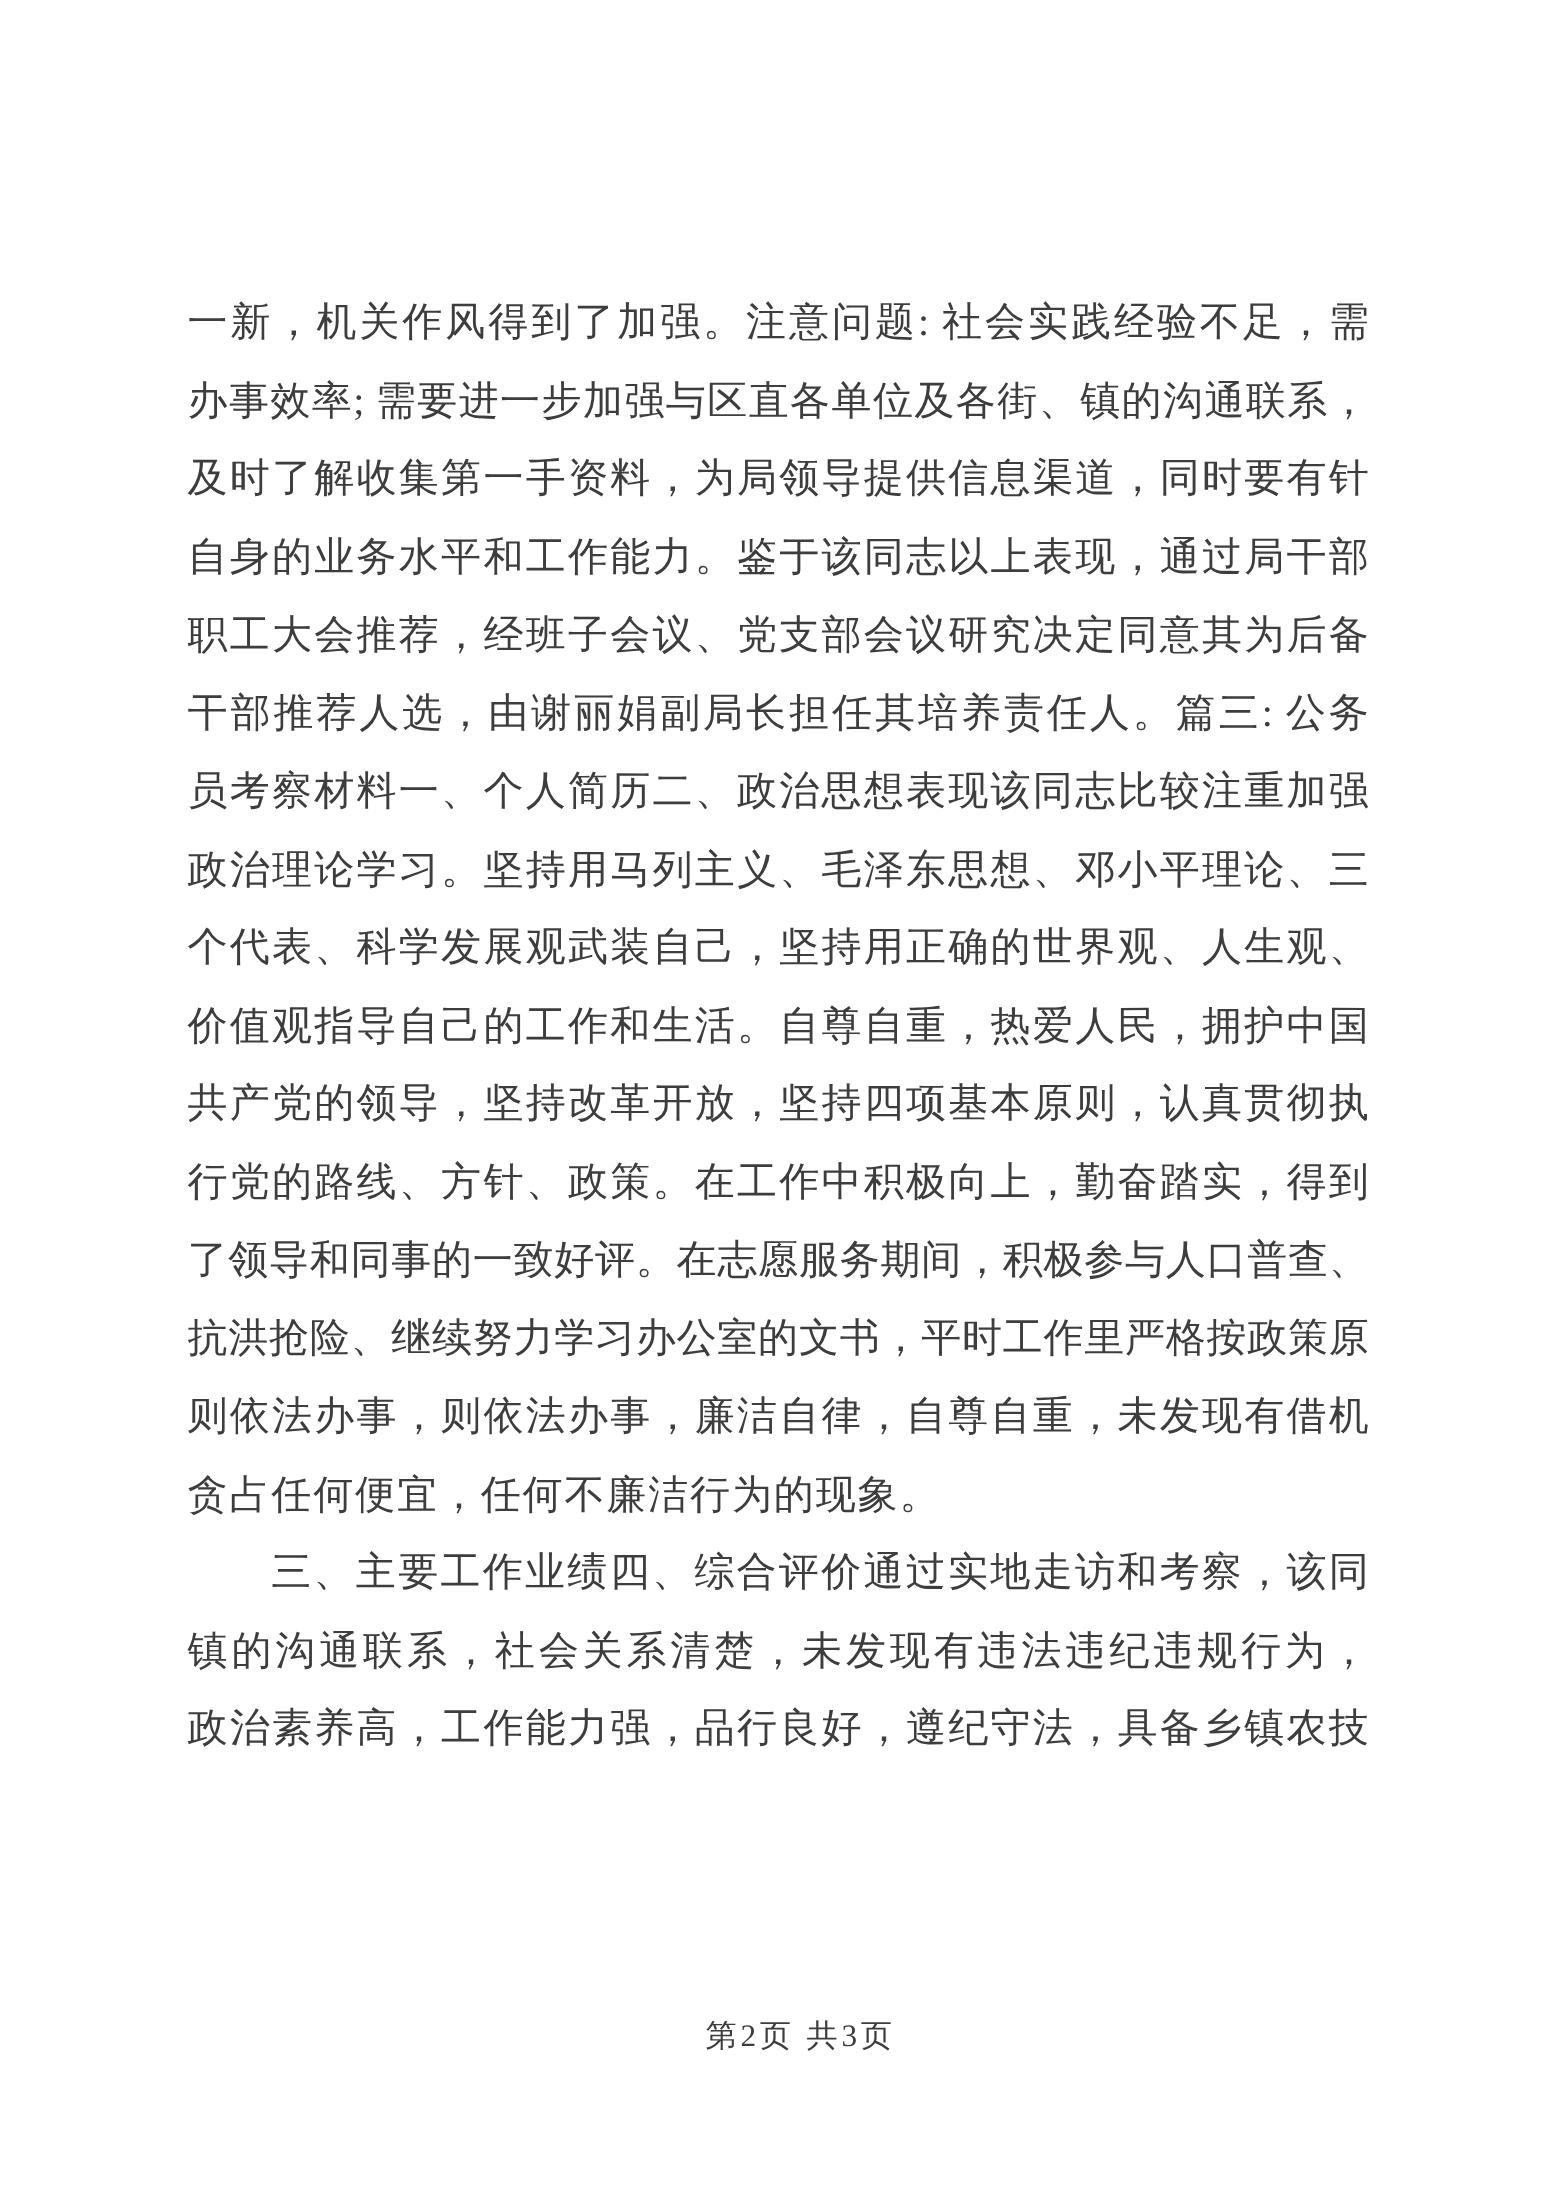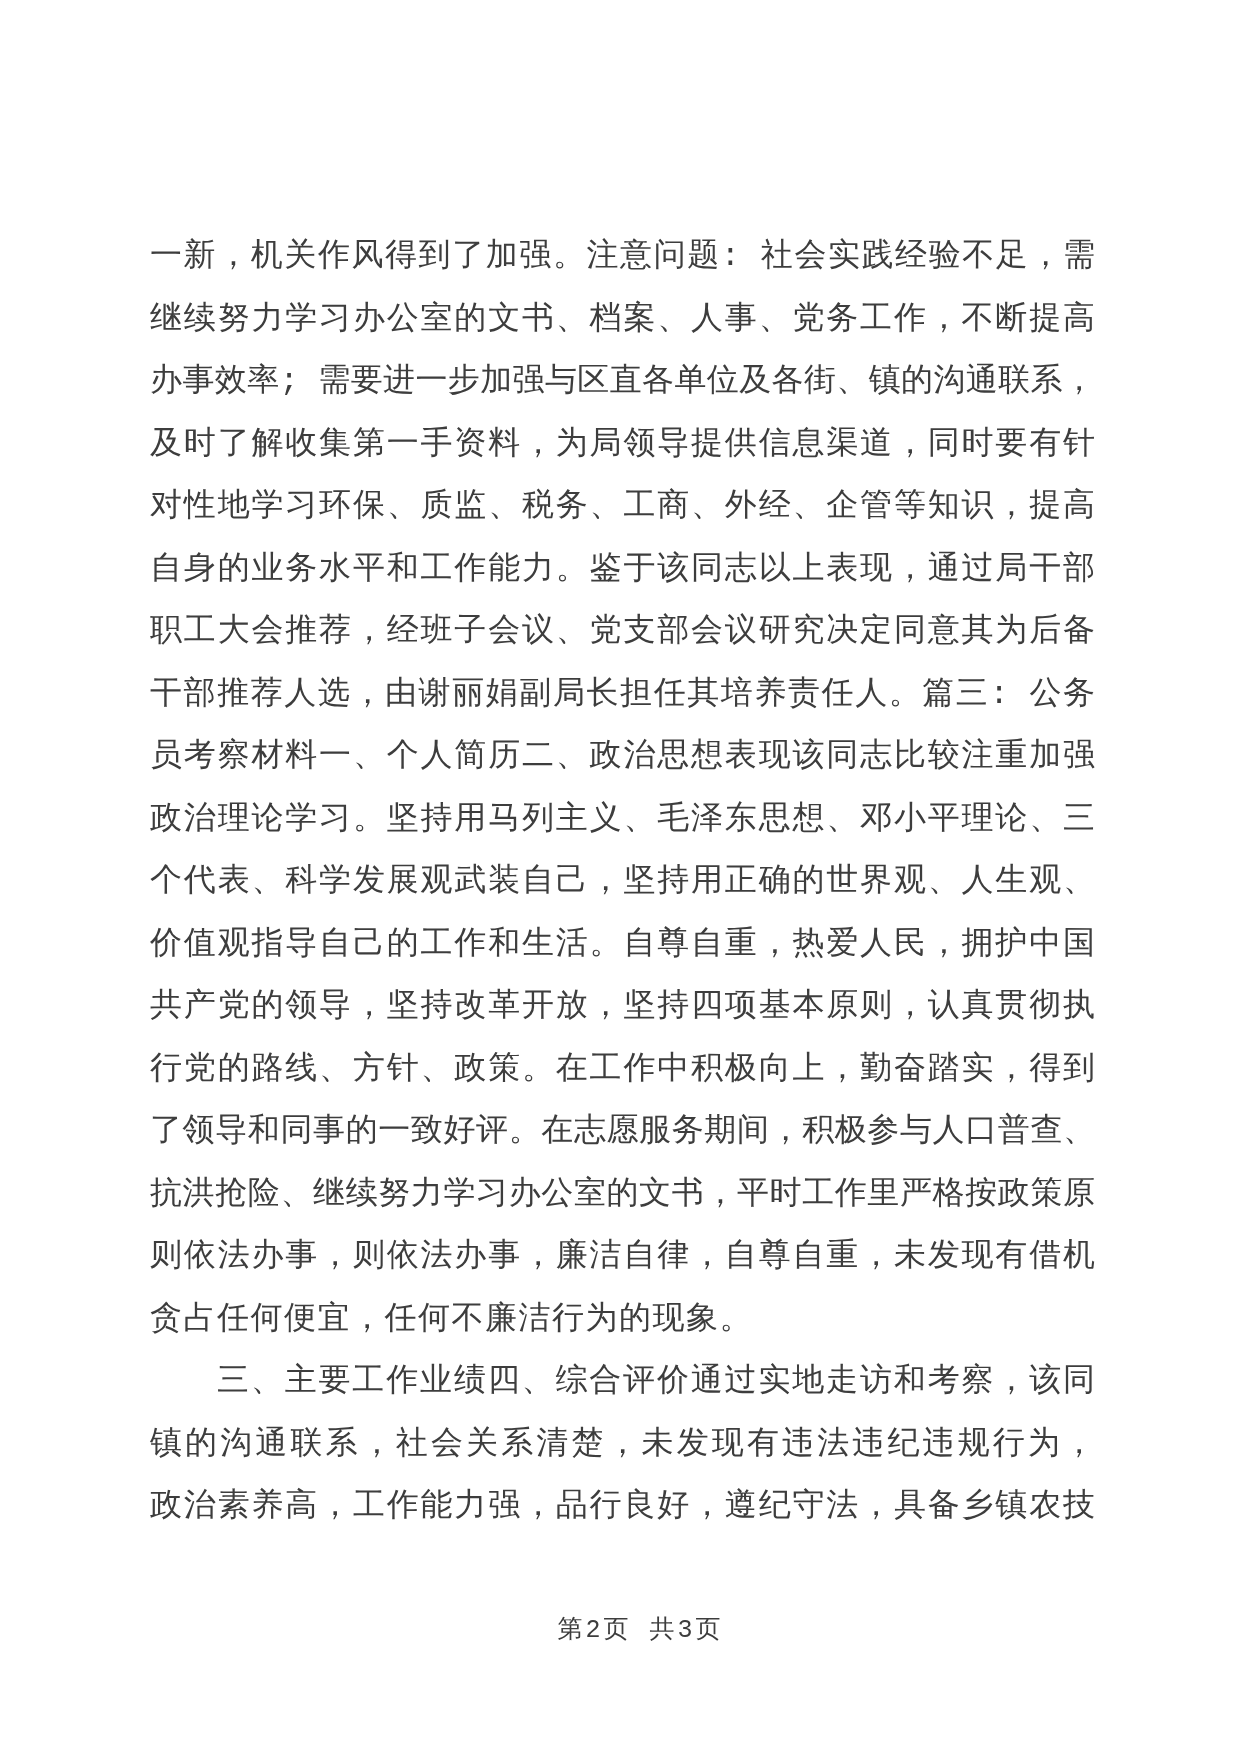--- a/index.html
+++ b/index.html
@@ -9,21 +9,20 @@
     width: 1241px;
     height: 1754px;
     overflow: hidden;
     font-family: "Liberation Serif", serif;
   }
   .page {
     position: relative;
     width: 1241px;
     height: 1754px;
     background: #ffffff;
-    font-family: Liberation Mono, monospace;
   }
   .text-block {
     position: absolute;
     left: 150px;
     top: 226px;
     width: 945px;
     font-size: 32px;
     line-height: 62.5px;
     color: #3d3d3d;
   }
@@ -52,24 +51,22 @@
     letter-spacing: 3px;
     color: #3d3d3d;
   }
 </style>
 </head>
 <body>
 
 <div class="page">
   <div class="text-block">
       <div class="line">一新，机关作风得到了加强。注意问题: 社会实践经验不足，需</div>
-      <div class="line">继续努力学习办公室的文书、档案、人事、党务工作，不断提高</div>
       <div class="line">办事效率; 需要进一步加强与区直各单位及各街、镇的沟通联系，</div>
       <div class="line">及时了解收集第一手资料，为局领导提供信息渠道，同时要有针</div>
-      <div class="line">对性地学习环保、质监、税务、工商、外经、企管等知识，提高</div>
       <div class="line">自身的业务水平和工作能力。鉴于该同志以上表现，通过局干部</div>
       <div class="line">职工大会推荐，经班子会议、党支部会议研究决定同意其为后备</div>
       <div class="line">干部推荐人选，由谢丽娟副局长担任其培养责任人。篇三: 公务</div>
       <div class="line">员考察材料一、个人简历二、政治思想表现该同志比较注重加强</div>
       <div class="line">政治理论学习。坚持用马列主义、毛泽东思想、邓小平理论、三</div>
       <div class="line">个代表、科学发展观武装自己，坚持用正确的世界观、人生观、</div>
       <div class="line">价值观指导自己的工作和生活。自尊自重，热爱人民，拥护中国</div>
       <div class="line">共产党的领导，坚持改革开放，坚持四项基本原则，认真贯彻执</div>
       <div class="line">行党的路线、方针、政策。在工作中积极向上，勤奋踏实，得到</div>
       <div class="line">了领导和同事的一致好评。在志愿服务期间，积极参与人口普查、</div>

